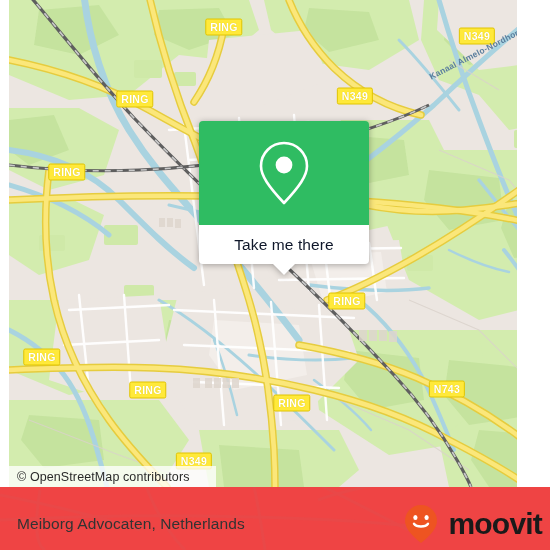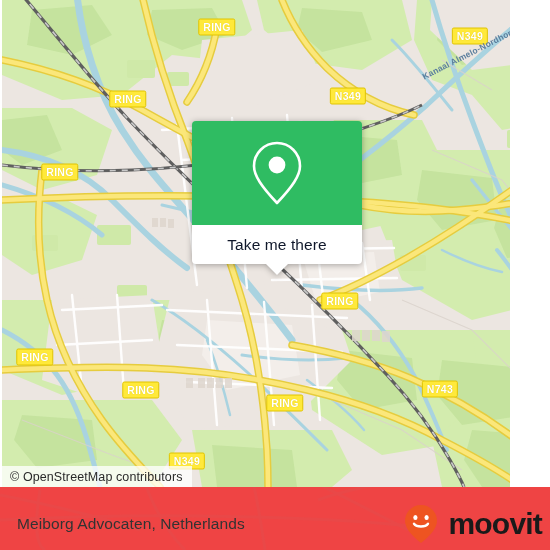--- a/index.html
+++ b/index.html
@@ -11,21 +11,21 @@
   }
   .page {
     position: relative;
     width: 550px; height: 550px;
     overflow: hidden;
   }
 
   
   .map {
     position: absolute;
-    left: 2px; top: 0;
+    left: 9px; top: 0;
     width: 508px; height: 487px;
     background: #e8e2dc;
     overflow: hidden;
   }
   .map-svg { position: absolute; left: 0; top: 0; }
 
   
   .shield {
     position: absolute;
     background: #ffe93a;
@@ -96,21 +96,21 @@
   }
 
   
   .osm-attr {
     position: absolute;
     left: 0; top: 466px;
     height: 21px;
     background: rgba(255,255,255,.78);
     display: flex;
     align-items: center;
-    padding: 0 9px 0 8px;
+    padding: 0 26px 0 8px;
     font-size: 12.5px;
     color: #2a2a2a;
     z-index: 30;
     letter-spacing: .1px;
   }
 
   
   .footer {
     position: absolute;
     left: 0; top: 487px;

